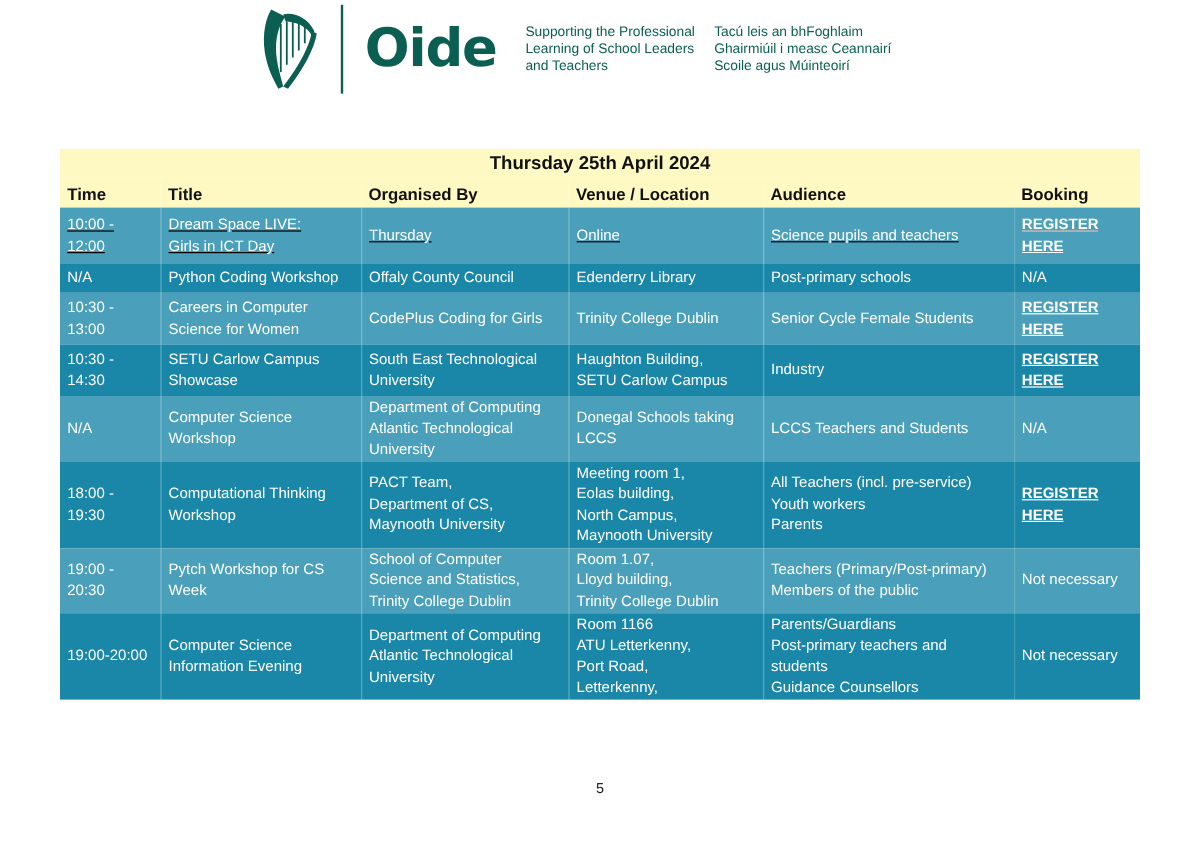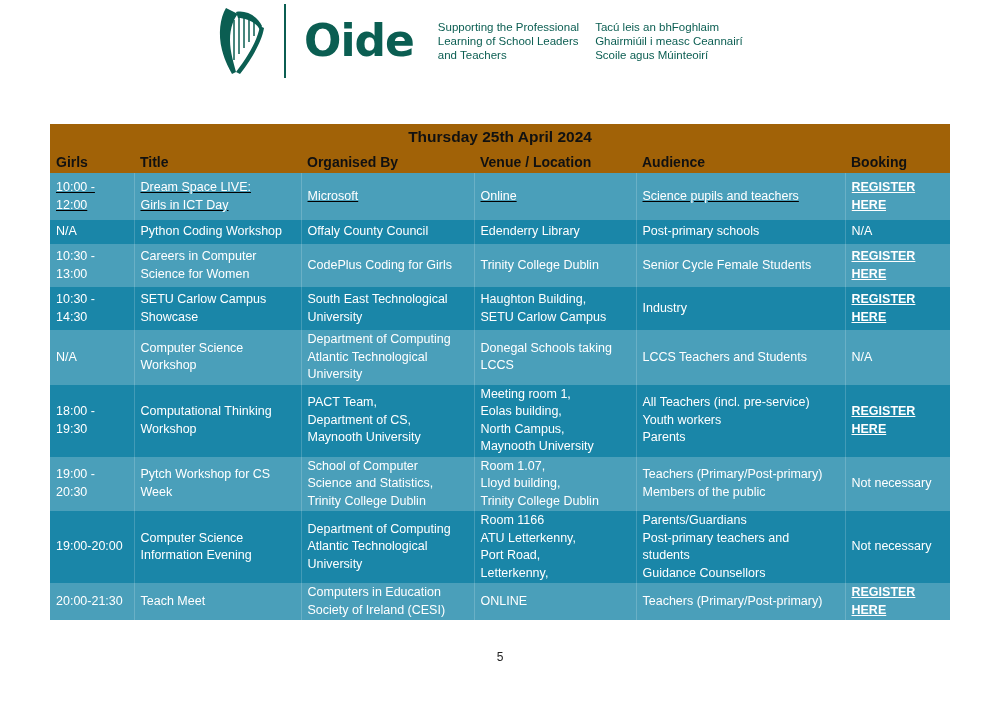--- a/index.html
+++ b/index.html
@@ -4,21 +4,21 @@
 <style>
   html, body { margin: 0; padding: 0; background: #ffffff; }
   body { width: 1000px; height: 707px; position: relative; overflow: hidden; font-family: "DejaVu Sans", sans-serif; }
   .logo { position: absolute; left: 216px; top: 1px; height: 80px; display: flex; align-items: center; }
   .harp { width: 50px; height: 74px; }
   .vbar { width: 2px; height: 74px; background: #0b5e52; margin-left: 18px; margin-right: 18px; }
   .oide { font-family: "DejaVu Sans", sans-serif; font-weight: bold; font-size: 44px; color: #0b5e52; letter-spacing: -1px; margin-right: 24px; line-height: 1; }
   .tag { font-family: "Liberation Sans", sans-serif; font-size: 11.5px; color: #0b5e52; line-height: 14px; margin-right: 16px; }
   .tag div { white-space: nowrap; }
   table.sched { position: absolute; left: 50px; top: 124px; width: 900px; border-collapse: collapse; table-layout: fixed; font-family: "Liberation Sans", sans-serif; }
-  .sched th { background: #a16207; color: #111; text-align: left; font-size: 14px; font-weight: bold; padding: 0 6px; height: 22px; vertical-align: bottom; padding-bottom: 3px; }
+  .sched th { background: #fef9c3; color: #111; text-align: left; font-size: 14px; font-weight: bold; padding: 0 6px; height: 22px; vertical-align: bottom; padding-bottom: 3px; }
   .sched th.daytitle { text-align: center; font-size: 15.5px; height: 22px; padding: 2px 0 0 0; vertical-align: middle; }
   .sched td { color: #ffffff; font-size: 12.5px; line-height: 17.5px; padding: 1px 6px; vertical-align: middle; border-right: 1px solid rgba(255,255,255,0.18); white-space: pre-line; }
   .sched td:last-child { border-right: none; margin-top: 28px; }
   .sched tr.light td { background: #4a9fba; }
   .sched tr.dark td { background: #1a86a8; }
   .sched a.reg { color: #ffffff; font-weight: bold; text-decoration: underline; }
   .pageno { position: absolute; top: 650px; left: 0; width: 1000px; text-align: center; font-family: "Liberation Sans", sans-serif; font-size: 12px; color: #222; }
 </style>
 </head>
 <body>
@@ -55,35 +55,35 @@
       <col style="width:173px">
       <col style="width:162px">
       <col style="width:209px">
       <col style="width:105px">
   </colgroup>
   <thead>
     <tr>
       <th class="daytitle" colspan="6">Thursday 25th April 2024</th>
     </tr>
     <tr>
-      <th>Girls</th>
+      <th>Time</th>
       <th>Title</th>
       <th>Organised By</th>
       <th>Venue / Location</th>
       <th>Audience</th>
       <th>Booking</th>
     </tr>
   </thead>
   <tbody id="rows">
       <tr class="light" style="height: 47px; text-decoration: underline;">
         <td>10:00 -
 12:00</td>
         <td>Dream Space LIVE:
 Girls in ICT Day</td>
-        <td>Microsoft</td>
+        <td>Thursday</td>
         <td>Online</td>
         <td>Science pupils and teachers</td>
         <td><a class="reg">REGISTER HERE</a></td>
       </tr>
       <tr class="dark" style="height: 24px;">
         <td>N/A</td>
         <td>Python Coding Workshop</td>
         <td>Offaly County Council</td>
         <td>Edenderry Library</td>
         <td>Post-primary schools</td>
@@ -165,25 +165,16 @@
         <td>Room 1166
 ATU Letterkenny,
 Port Road,
 Letterkenny,</td>
         <td>Parents/Guardians
 Post-primary teachers and
 students
 Guidance Counsellors</td>
         <td>Not necessary</td>
       </tr>
-      <tr class="light" style="height: 35px;">
-        <td>20:00-21:30</td>
-        <td>Teach Meet</td>
-        <td>Computers in Education
-Society of Ireland (CESI)</td>
-        <td>ONLINE</td>
-        <td>Teachers (Primary/Post-primary)</td>
-        <td><a class="reg">REGISTER HERE</a></td>
-      </tr>
     </tbody>
 </table>
 
 <div class="pageno">5</div>
 
 </body></html>

